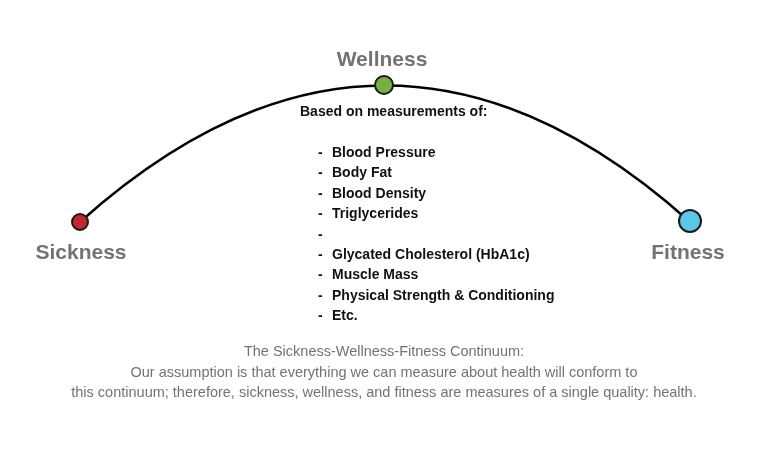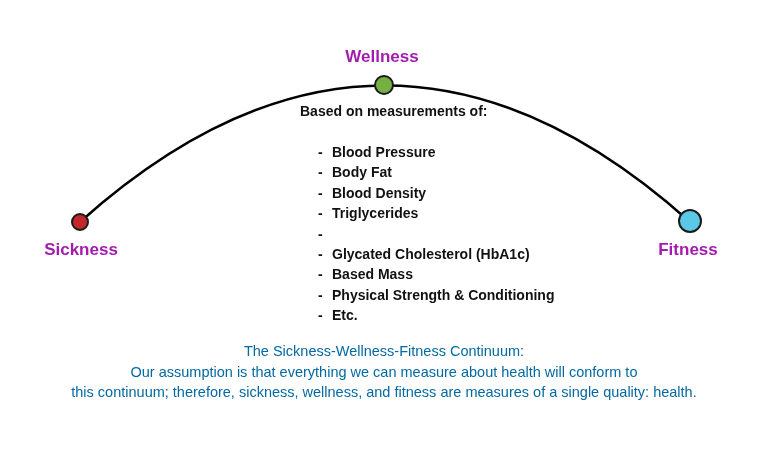--- a/index.html
+++ b/index.html
@@ -19,23 +19,23 @@
   .arc-layer {
     position: absolute;
     left: 0;
     top: 0;
     width: 768px;
     height: 456px;
   }
   .node-label {
     position: absolute;
     transform: translateX(-50%);
-    font-size: 17px;
+    font-size: 21px;
     font-weight: 700;
-    color: #a21caf;
+    color: #737373;
     white-space: nowrap;
   }
   .wellness-label { left: 382px; top: 47px; }
   .sickness-label { left: 81px;  top: 240px; }
   .fitness-label  { left: 688px; top: 240px; }
 
   .measurements {
     position: absolute;
     left: 300px;
     top: 103px;
@@ -59,21 +59,21 @@
     flex: 0 0 14px;
   }
   .caption {
     position: absolute;
     left: 0;
     top: 341px;
     width: 768px;
     text-align: center;
     font-size: 14.5px;
     font-weight: 400;
-    color: #0369a1;
+    color: #737373;
     line-height: 20.5px;
   }
 </style>
 </head>
 <body>
 
 <div class="canvas">
 
   <svg class="arc-layer" viewBox="0 0 768 456" xmlns="http://www.w3.org/2000/svg">
     <path d="M 80 222 Q 385 -51 690 222" fill="none" stroke="#000000" stroke-width="2.5" stroke-linecap="round"></path>
@@ -107,21 +107,21 @@
     </div>
     <div class="m-item">
       <span class="dash">-</span>
     </div>
     <div class="m-item">
       <span class="dash">-</span>
       <span>Glycated Cholesterol (HbA1c)</span>
     </div>
     <div class="m-item">
       <span class="dash">-</span>
-      <span>Based Mass</span>
+      <span>Muscle Mass</span>
     </div>
     <div class="m-item">
       <span class="dash">-</span>
       <span>Physical Strength &amp; Conditioning</span>
     </div>
     <div class="m-item">
       <span class="dash">-</span>
       <span>Etc.</span>
     </div>
   </div>

